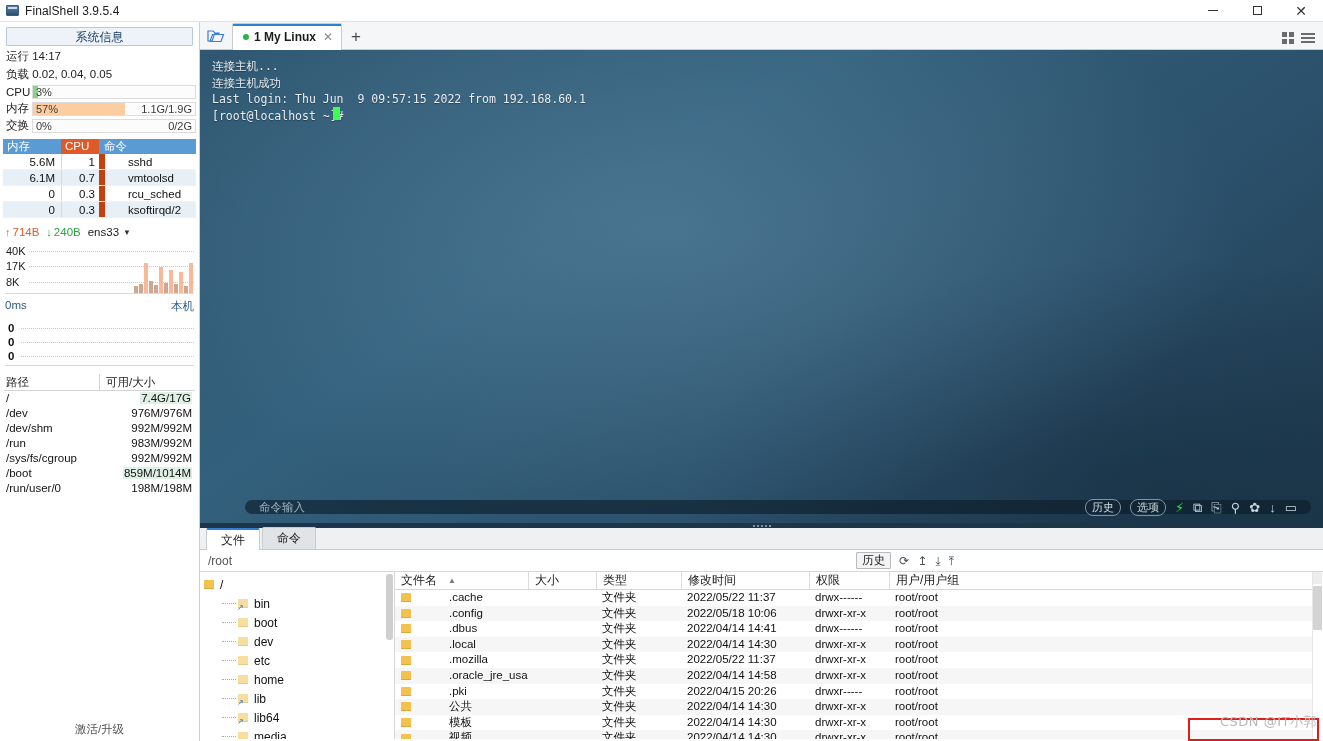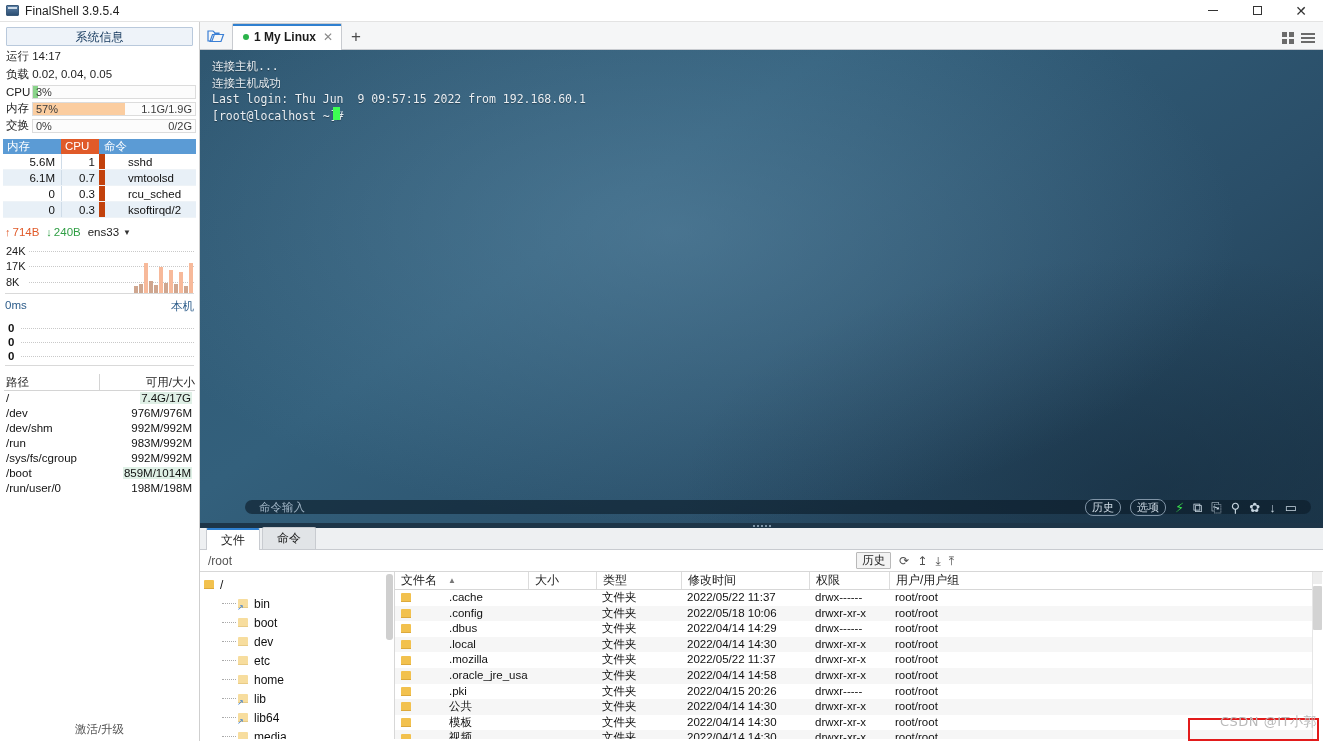--- a/index.html
+++ b/index.html
@@ -120,21 +120,21 @@
   .lat-head { display: flex; justify-content: space-between; padding: 0 5px; margin-top: 5px; }
   .lat-ms { font-size: 11.5px; color: #2c5c8a; }
   .lat-host { font-size: 11.5px; color: #2c5c8a; }
   .lat-graph { position: relative; margin: 2px 5px 0 5px; height: 50px; border-bottom: 1px solid #d9d9d9; }
   .lat-graph .gl { position: absolute; left: 16px; right: 0; border-top: 1px dotted #c9c9c9; }
   .lat-graph .ylab { position: absolute; left: 3px; font-size: 11.5px; font-weight: bold; color: #111; line-height: 10px; }
 
   
   .disk-head { display: flex; height: 17px; margin: 8px 4px 0 4px; border-bottom: 1px solid #d4d4d4; }
   .disk-head .d1 { flex: 1; font-size: 11.5px; color: #1b1b1b; line-height: 16px; padding-left: 2px; }
-  .disk-head .d2 { width: 96px; font-size: 11.5px; color: #1b1b1b; line-height: 16px; padding-left: 6px; border-left: 1px solid #d4d4d4; text-align: right; }
+  .disk-head .d2 { width: 96px; font-size: 11.5px; color: #1b1b1b; line-height: 16px; padding-left: 6px; border-left: 1px solid #d4d4d4; }
   .disk-row { display: flex; height: 15px; margin: 0 4px; }
   .disk-row .d1 { flex: 1; font-size: 11.5px; color: #111; line-height: 15px; padding-left: 2px; }
   .disk-row .d2 { width: 96px; font-size: 11.5px; color: #111; line-height: 15px; text-align: right; padding-right: 3px; }
   .disk-row .d2 b { font-weight: normal; background: #dff0e6; padding: 0 1px; }
 
   .activate {
     position: absolute; left: 0; bottom: 4px; width: 199px; text-align: center;
     font-size: 11.5px; color: #555;
   }
 
@@ -364,21 +364,21 @@
       <span class="arrow-dn">↓</span>
       <span class="net-val dn">240B</span>
       <span class="net-iface">ens33</span>
       <span class="caret">▼</span>
     </div>
 
     <div class="graph">
       <div class="gl" style="top:9px"></div>
         <div class="gl" style="top:24px"></div>
         <div class="gl" style="top:40px"></div>
-      <div class="ylab" style="top:4px">24K</div>
+      <div class="ylab" style="top:4px">40K</div>
       <div class="ylab" style="top:19px">17K</div>
       <div class="ylab" style="top:35px">8K</div>
       <div class="bars">
         <i style="height:7px" class="dk"></i>
           <i style="height:9px" class="dk"></i>
           <i style="height:30px"></i>
         <i style="height:12px" class="dk"></i>
           <i style="height:8px" class="dk"></i>
           <i style="height:26px"></i>
         <i style="height:10px" class="dk"></i>
@@ -605,21 +605,21 @@
                 <div class="cw-perm">drwxr-xr-x</div>
                 <div class="cw-owner">root/root</div>
               </div>
               <div class="lrow">
                 <div class="cw-name">
                   <span class="folder"></span>
                   <span>.dbus</span>
                 </div>
                 <div class="cw-size"></div>
                 <div class="cw-type">文件夹</div>
-                <div class="cw-time">2022/04/14 14:29</div>
+                <div class="cw-time">2022/04/14 14:41</div>
                 <div class="cw-perm">drwx------</div>
                 <div class="cw-owner">root/root</div>
               </div>
               <div class="lrow">
                 <div class="cw-name">
                   <span class="folder"></span>
                   <span>.local</span>
                 </div>
                 <div class="cw-size"></div>
                 <div class="cw-type">文件夹</div>

